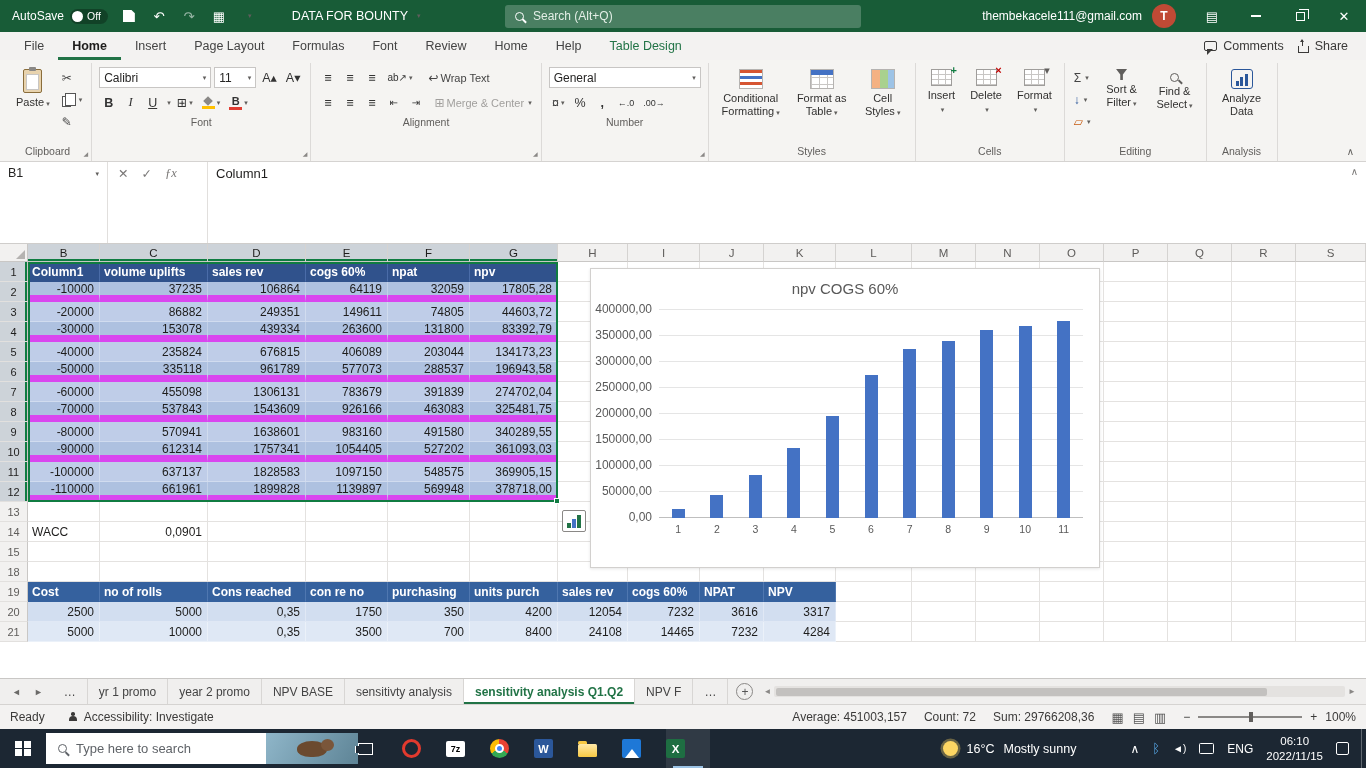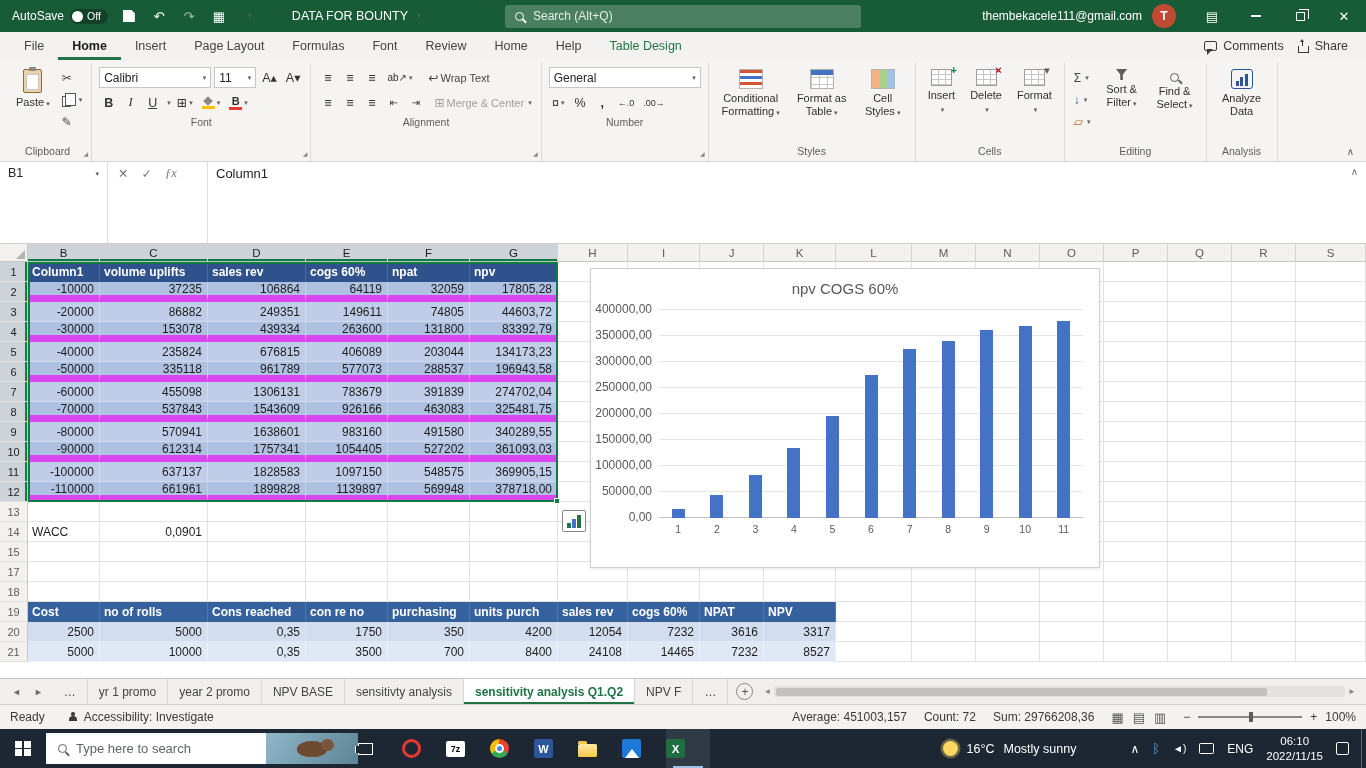--- a/index.html
+++ b/index.html
@@ -860,41 +860,20 @@
           <div class="g-c" style="width: 76px;"></div>
           <div class="g-c" style="width: 64px;"></div>
           <div class="g-c" style="width: 64px;"></div>
           <div class="g-c" style="width: 64px;"></div>
           <div class="g-c" style="width: 64px;"></div>
           <div class="g-c" style="width: 64px;"></div>
           <div class="g-c" style="width: 64px;"></div>
           <div class="g-c" style="width: 70px;"></div>
         </div>
         <div class="g-row">
-          <div class="g-rn">17</div>
-          <div class="g-c" style="width: 72px;"></div>
-          <div class="g-c" style="width: 108px;"></div>
-          <div class="g-c" style="width: 98px;"></div>
-          <div class="g-c" style="width: 82px;"></div>
-          <div class="g-c" style="width: 82px;"></div>
-          <div class="g-c" style="width: 88px;"></div>
-          <div class="g-c" style="width: 70px;"></div>
-          <div class="g-c" style="width: 72px;"></div>
-          <div class="g-c" style="width: 64px;"></div>
-          <div class="g-c" style="width: 72px;"></div>
-          <div class="g-c" style="width: 76px;"></div>
-          <div class="g-c" style="width: 64px;"></div>
-          <div class="g-c" style="width: 64px;"></div>
-          <div class="g-c" style="width: 64px;"></div>
-          <div class="g-c" style="width: 64px;"></div>
-          <div class="g-c" style="width: 64px;"></div>
-          <div class="g-c" style="width: 64px;"></div>
-          <div class="g-c" style="width: 70px;"></div>
-        </div>
-        <div class="g-row">
           <div class="g-rn">18</div>
           <div class="g-c" style="width: 72px;"></div>
           <div class="g-c" style="width: 108px;"></div>
           <div class="g-c" style="width: 98px;"></div>
           <div class="g-c" style="width: 82px;"></div>
           <div class="g-c" style="width: 82px;"></div>
           <div class="g-c" style="width: 88px;"></div>
           <div class="g-c" style="width: 70px;"></div>
           <div class="g-c" style="width: 72px;"></div>
           <div class="g-c" style="width: 64px;"></div>
@@ -954,21 +933,21 @@
           <div class="g-rn">21</div>
           <div class="g-c t2b num" style="width: 72px;">5000</div>
           <div class="g-c t2b num" style="width: 108px;">10000</div>
           <div class="g-c t2b num" style="width: 98px;">0,35</div>
           <div class="g-c t2b num" style="width: 82px;">3500</div>
           <div class="g-c t2b num" style="width: 82px;">700</div>
           <div class="g-c t2b num" style="width: 88px;">8400</div>
           <div class="g-c t2b num" style="width: 70px;">24108</div>
           <div class="g-c t2b num" style="width: 72px;">14465</div>
           <div class="g-c t2b num" style="width: 64px;">7232</div>
-          <div class="g-c t2b num" style="width: 72px;">8527</div>
+          <div class="g-c t2b num" style="width: 72px;">4284</div>
           <div class="g-c" style="width: 76px;"></div>
           <div class="g-c" style="width: 64px;"></div>
           <div class="g-c" style="width: 64px;"></div>
           <div class="g-c" style="width: 64px;"></div>
           <div class="g-c" style="width: 64px;"></div>
           <div class="g-c" style="width: 64px;"></div>
           <div class="g-c" style="width: 64px;"></div>
           <div class="g-c" style="width: 70px;"></div>
         </div>
       </div>

